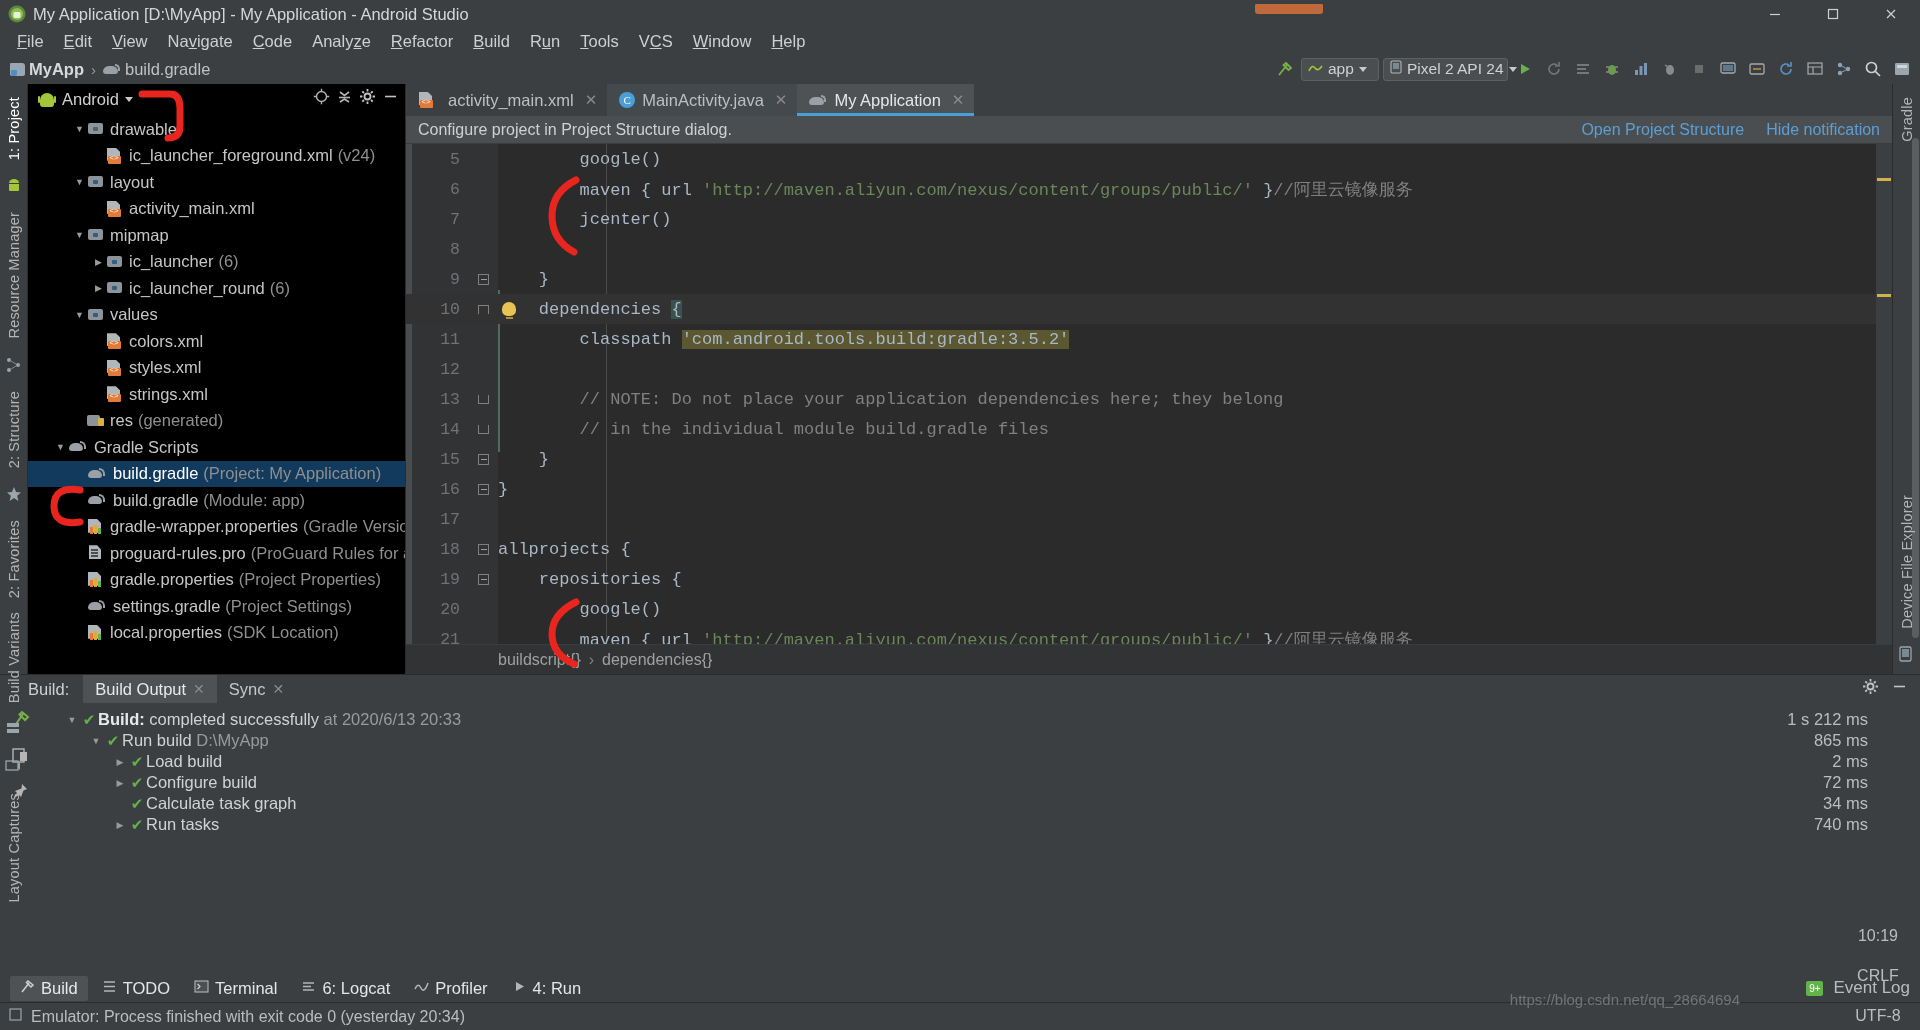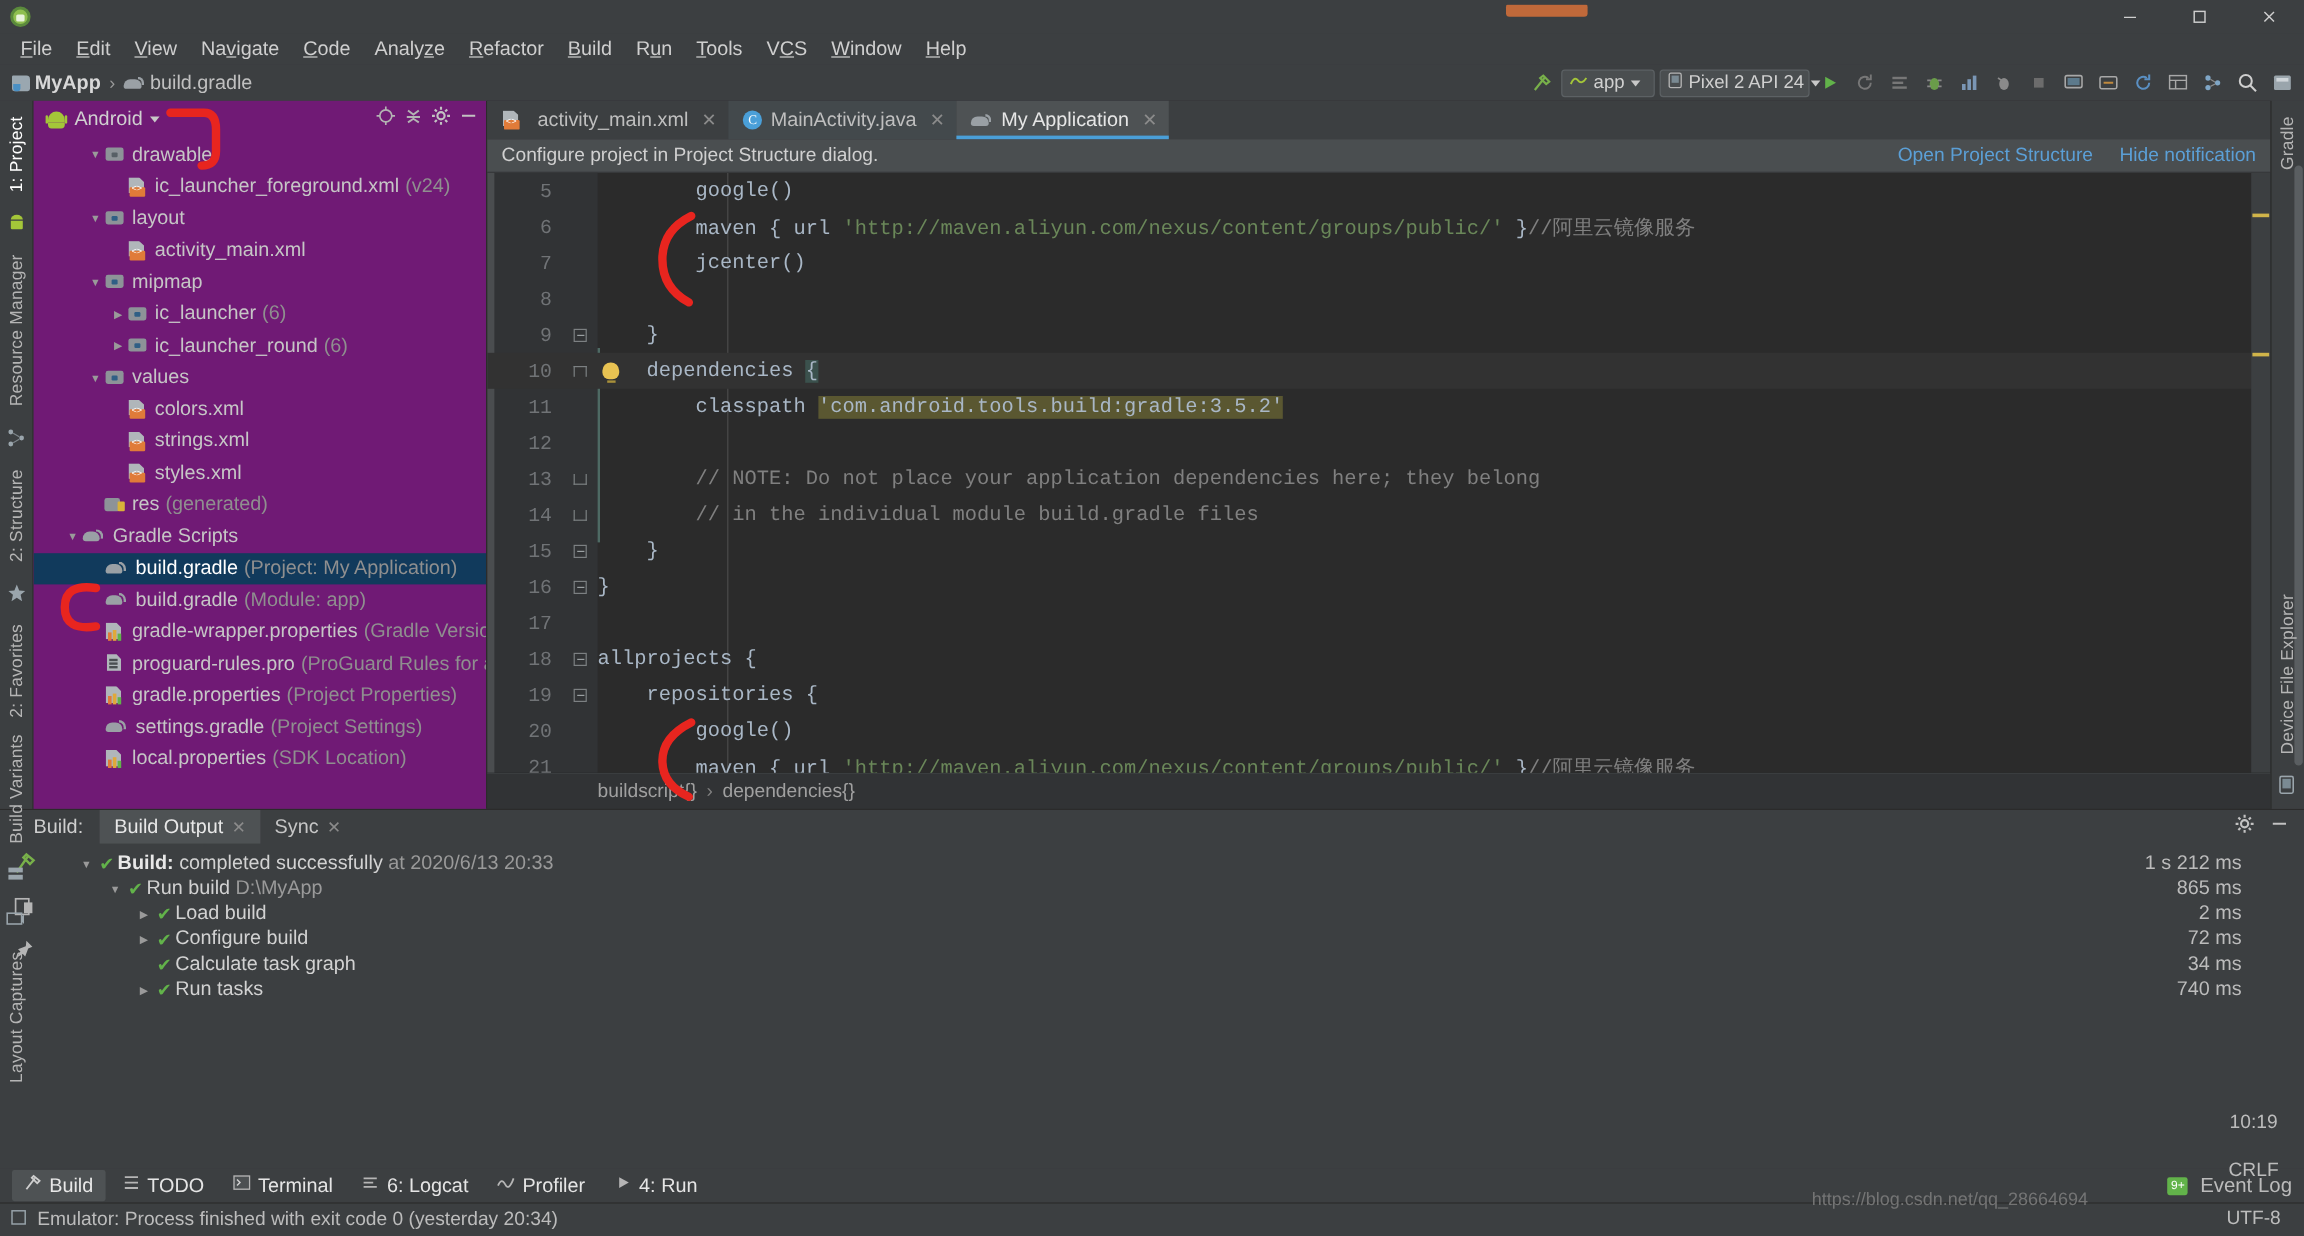--- a/index.html
+++ b/index.html
@@ -66,21 +66,21 @@
     display:flex; flex-direction:column; align-items:center; padding-top:6px; flex:0 0 28px;
   }
   .vtab {
     writing-mode:vertical-rl; transform:rotate(180deg);
     font-size:14.5px; color:#b5b5b5; padding:7px 2px; white-space:nowrap; letter-spacing:.2px;
   }
   .vtab.active { color:#ffffff; }
   .railicon { margin:10px 0; width:18px; height:18px; }
 
   
-  .project-panel { width:378px; background:#701a75; display:flex; flex-direction:column; flex:0 0 378px; border-right:1px solid #2b2b2b; }
+  .project-panel { width:378px; background:#000000; display:flex; flex-direction:column; flex:0 0 378px; border-right:1px solid #2b2b2b; }
   .pp-header { height:30px; display:flex; align-items:center; padding:0 6px 0 10px; gap:6px; position:relative; }
   .pp-title { color:#d0d0d0; font-size:16.5px; }
   .pp-header-right { margin-left:auto; display:flex; align-items:center; gap:6px; }
   .android-head { width:18px; height:16px; position:relative; }
   .android-head .dome { position:absolute; left:2px; top:2px; width:14px; height:9px; background:#a4c639; border-radius:7px 7px 0 0; }
   .android-head .body2 { position:absolute; left:2px; top:11px; width:14px; height:5px; background:#a4c639; border-radius:0 0 3px 3px; }
   .android-head .ear-l { position:absolute; left:0px; top:5px; width:2px; height:7px; background:#a4c639; border-radius:2px; }
   .android-head .ear-r { position:absolute; right:0px; top:5px; width:2px; height:7px; background:#a4c639; border-radius:2px; }
 
   .tree { flex:1; overflow:hidden; position:relative; font-size:16.5px; padding-top:2px; }
@@ -208,20 +208,21 @@
 <div class="app">
 
   <div class="titlebar">
     <span class="tb-icon">
       <svg viewBox="0 0 18 18" width="18" height="18">
         <circle cx="9" cy="9" r="8.5" fill="#5b8a3c"></circle>
         <circle cx="9" cy="9" r="6" fill="#8fbf4f"></circle>
         <rect x="5.5" y="7" width="7" height="6" rx="1.4" fill="#e9f3dc"></rect>
       </svg>
     </span>
+    <span class="tb-text">My Application [D:\MyApp] - My Application - Android Studio</span>
     <div class="tb-center-pill"></div>
     <div class="winbtns">
       <div class="winbtn">
         <svg width="14" height="14" viewBox="0 0 14 14">
             <path d="M2 7.5 H12" stroke="#cfcfcf" stroke-width="1.2"></path>
           </svg>
       </div>
       <div class="winbtn">
         <svg width="14" height="14" viewBox="0 0 14 14">
             <rect x="2.5" y="2.5" width="9" height="9" fill="none" stroke="#cfcfcf" stroke-width="1.2"></rect>
@@ -535,29 +536,29 @@
               <span class="tag"></span>
             </span>
             <span class="tlabel">colors.xml</span>
           </div>
           <div class="trow" style="padding-left: 63px;">
             <span class="arrow"></span>
             <span class="ico ico-xml">
               <span class="pg"></span>
               <span class="tag"></span>
             </span>
-            <span class="tlabel">strings.xml</span>
+            <span class="tlabel">styles.xml</span>
           </div>
           <div class="trow" style="padding-left: 63px;">
             <span class="arrow"></span>
             <span class="ico ico-xml">
               <span class="pg"></span>
               <span class="tag"></span>
             </span>
-            <span class="tlabel">styles.xml</span>
+            <span class="tlabel">strings.xml</span>
           </div>
           <div class="trow" style="padding-left: 44px;">
             <span class="arrow"></span>
             <span class="ico ico-res">
               <span class="base"></span>
               <span class="lines"></span>
             </span>
             <span class="tlabel">res</span>
             <span class="tsub">(generated)</span>
           </div>

